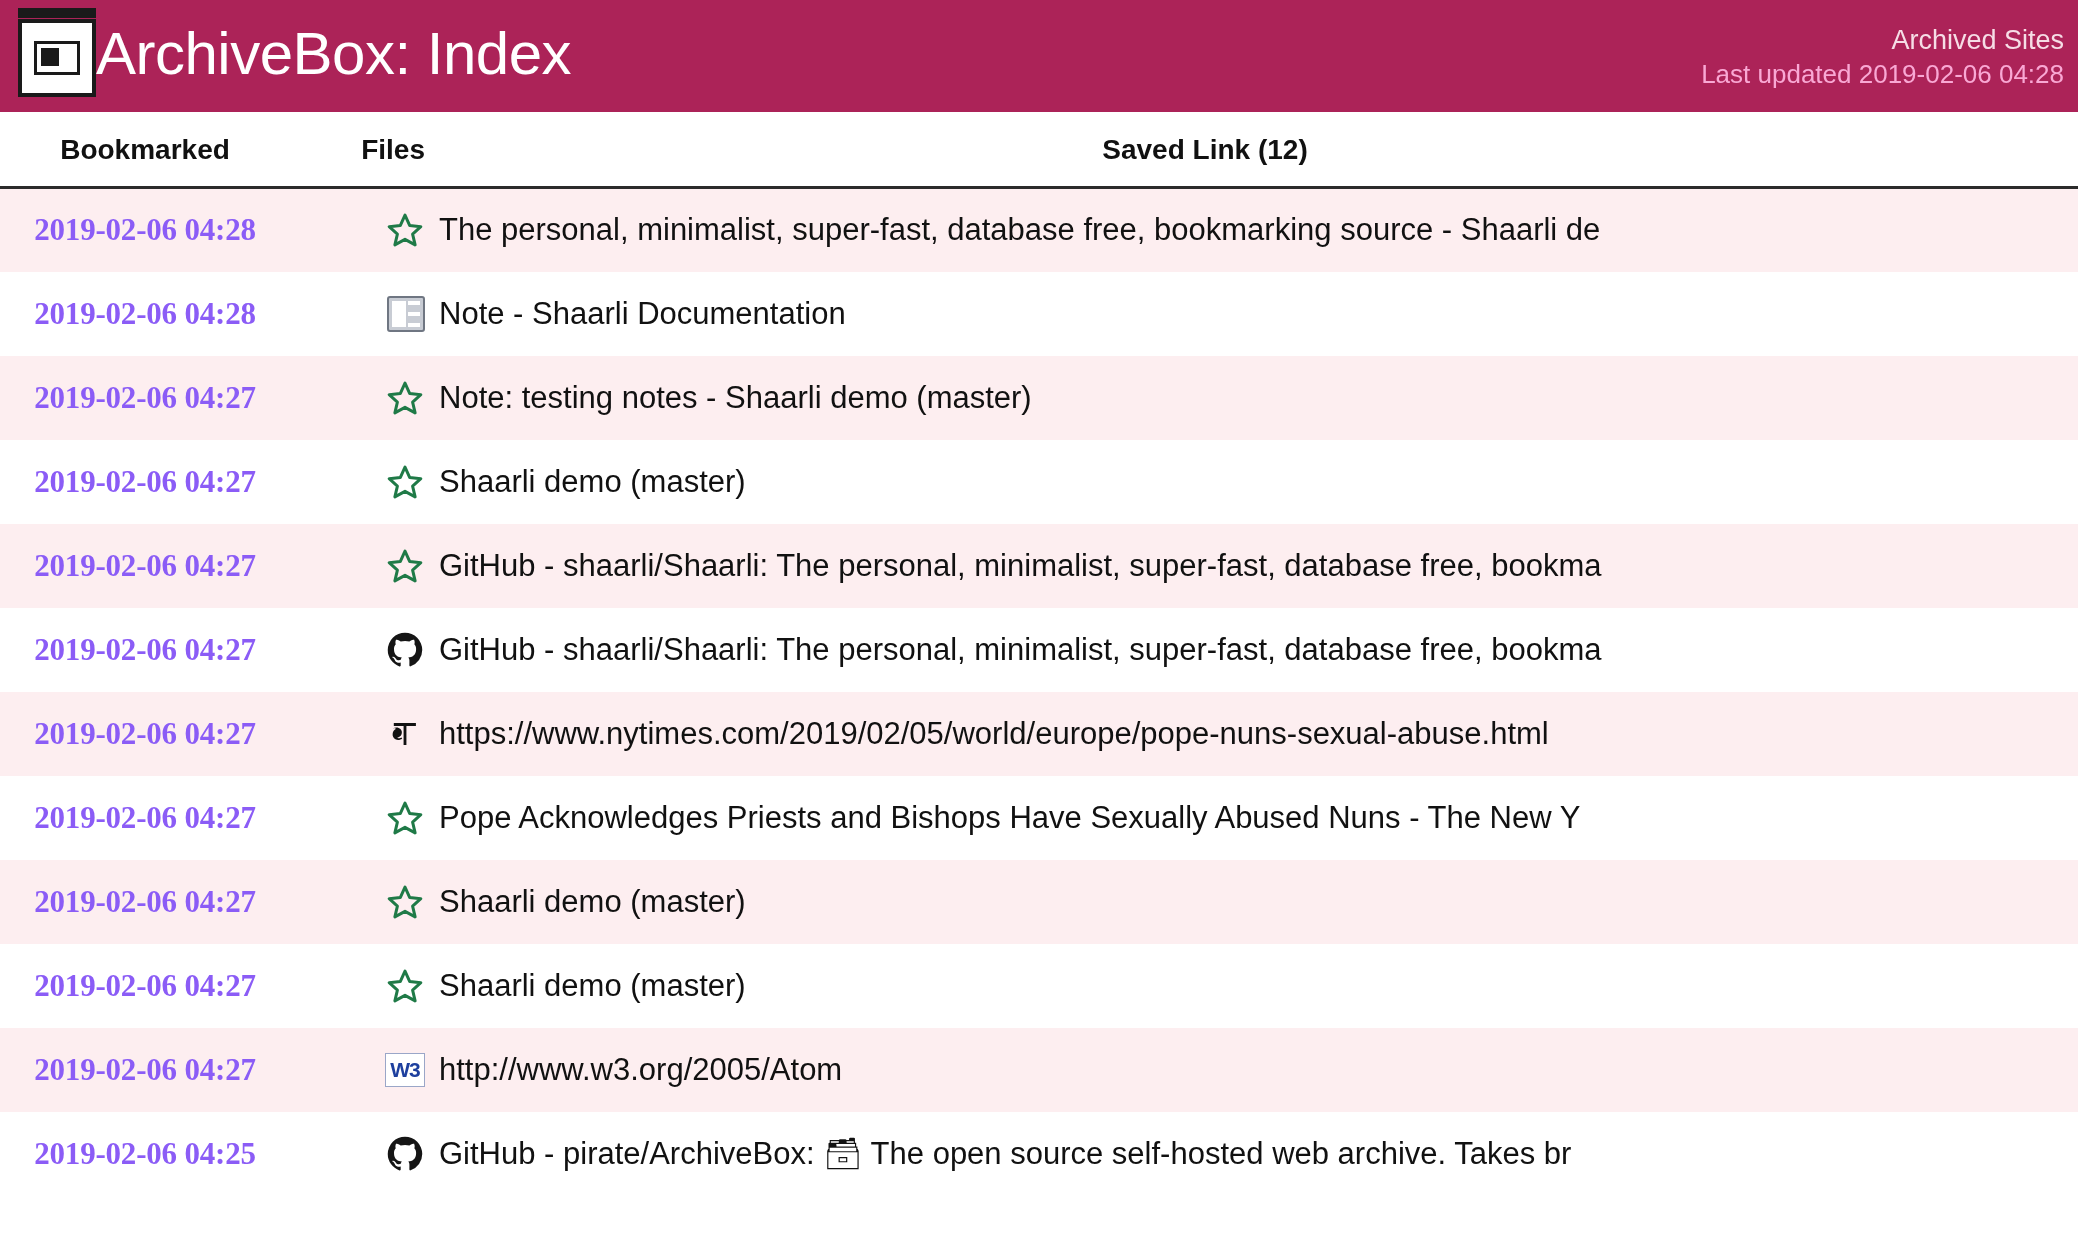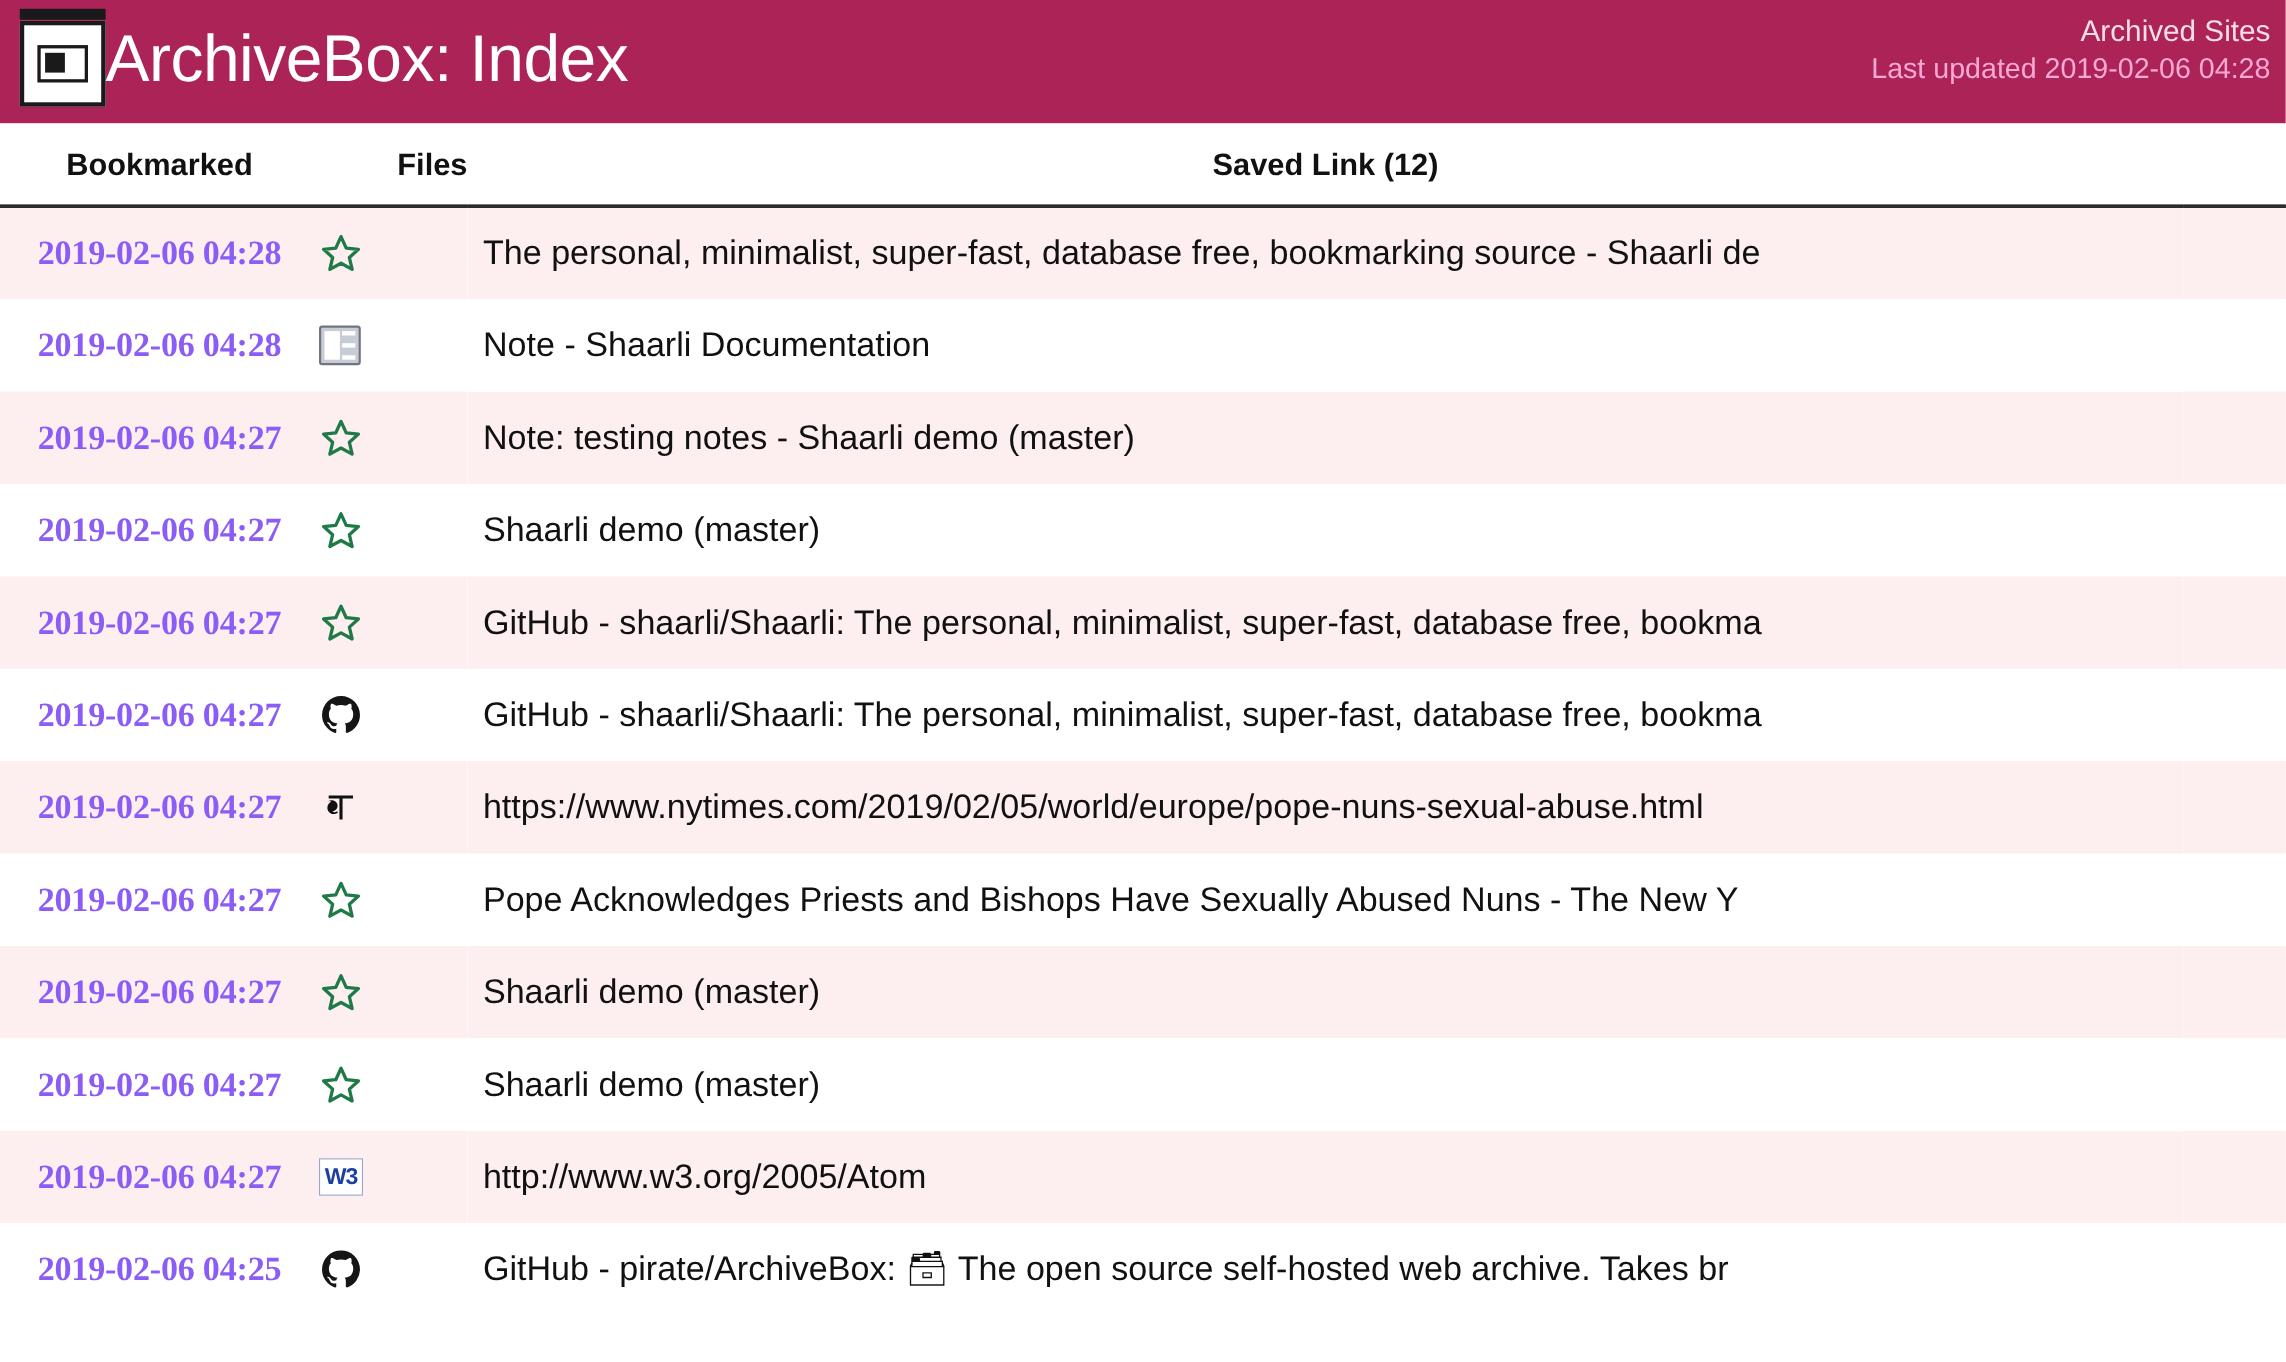--- a/index.html
+++ b/index.html
@@ -63,21 +63,21 @@
     font-size: 60px;
     font-weight: 300;
     letter-spacing: -0.5px;
     white-space: nowrap;
     line-height: 1;
     padding-bottom: 4px;
   }
   .header-right {
     position: absolute;
     right: 14px;
-    top: 12px;
+    top: 24px;
     text-align: right;
     color: #f3d4de;
     line-height: 1.25;
   }
   .header-right .line1 {
     font-size: 27px;
     font-weight: 300;
     color: #f6dde6;
   }
   .header-right .line2 {
@@ -121,21 +121,21 @@
   }
   td.c-date {
     text-align: center;
     font-size: 31px;
     font-weight: bold;
     color: #8b5cf6;
     letter-spacing: -0.2px;
     font-family: Liberation Serif, serif;
   }
   td.c-icon {
-    text-align: left;
+    text-align: right;
   }
   td.c-title {
     font-size: 31px;
     color: #111111;
     padding-left: 14px;
     white-space: nowrap;
     overflow: hidden;
   }
 
   

